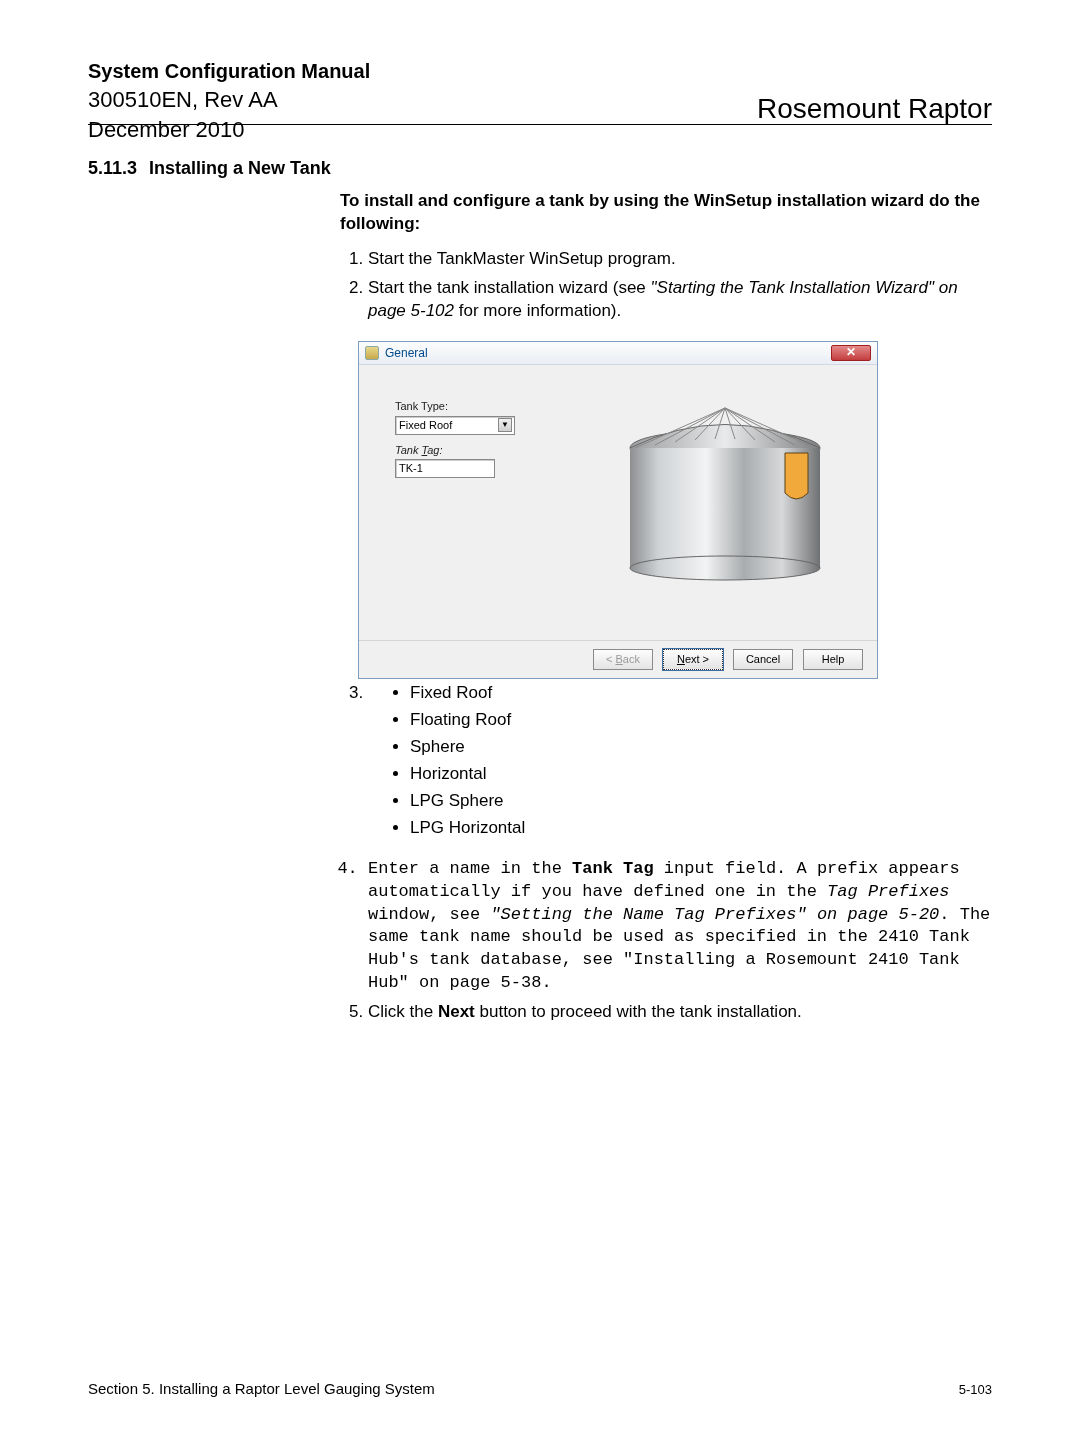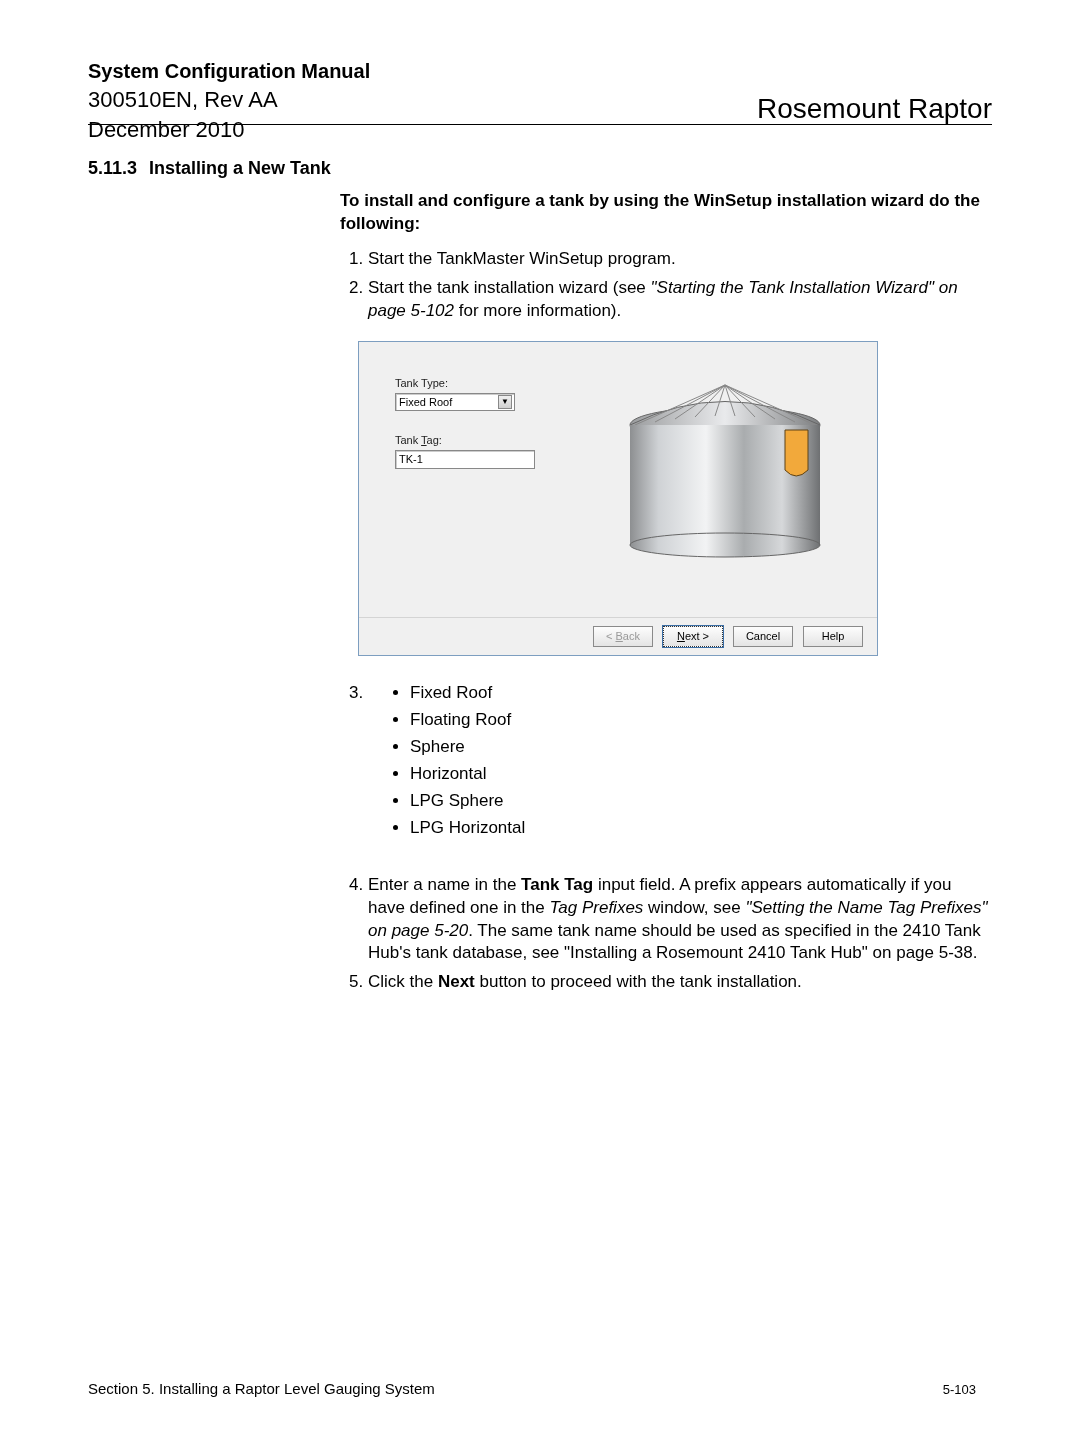--- a/index.html
+++ b/index.html
@@ -109,21 +109,21 @@
   }
   .select .arrow {
     width: 14px; height: 14px;
     background: linear-gradient(#f0f0f0,#d0d0d0);
     border: 1px solid #888;
     text-align: center;
     font-size: 8px;
     line-height: 12px;
   }
   .textbox {
-    width: 140px;
+    width: 100px;
     border: 1px solid #888;
     background: #fff;
     font-size: 11px;
     padding: 1px 3px;
     box-shadow: inset 1px 1px 0 #ccc;
   }
   .tank-col { flex: 1; display: flex; justify-content: center; align-items: flex-start; }
   .tank-svg { width: 210px; height: 190px; }
   .dlg-footer {
     border-top: 1px solid #d4d4d4;
@@ -154,21 +154,21 @@
     top: 678px;
   }
   .footer-left {
     position: absolute;
     left: 88px;
     bottom: 38px;
     font-size: 15px;
   }
   .footer-right {
     position: absolute;
-    right: 104px;
+    right: 88px;
     bottom: 38px;
     font-size: 13px;
   }
 </style>
 </head>
 <body>
 
 <div class="header-left">
   <div class="doc-title">System Configuration Manual</div>
   <div class="doc-meta">300510EN, Rev AA</div>
@@ -185,28 +185,37 @@
 <div class="body-col">
   <p class="intro">To install and configure a tank by using the WinSetup installation wizard do the following:</p>
   <ol class="ol">
     <li>Start the TankMaster WinSetup program.</li>
     <li>
       <span>Start the tank installation wizard (see </span><span class="italic">"Starting the Tank Installation Wizard" on page 5-102</span><span> for more information).</span>
     </li>
   </ol>
 
   <div class="dialog">
+    <div class="titlebar">
+      <div class="tb-left">
+        <span class="tb-icon"></span>
+        <span class="tb-title">General</span>
+      </div>
+      <div class="close-btn">
+        <span>✕</span>
+      </div>
+    </div>
     <div class="dlg-body">
       <div class="form-col">
         <span class="lbl">Tank Type:</span>
         <div class="select">
           <span>Fixed Roof</span>
           <span class="arrow">▼</span>
         </div>
-        <span class="lbl" style="margin-top:22px;">
+        <span class="lbl" style="margin-top:8px;font-style:italic;">
           <span>Tank </span><span class="underline-letter">T</span><span>ag:</span>
         </span>
         <div class="textbox">
           <span>TK-1</span>
         </div>
       </div>
       <div class="tank-col">
         <svg class="tank-svg" viewBox="0 0 210 190">
           <defs>
             <linearGradient id="cyl" x1="0" y1="0" x2="1" y2="0">
@@ -257,21 +266,21 @@
     <li>
       <ul class="ul">
         <li>Fixed Roof</li>
         <li>Floating Roof</li>
         <li>Sphere</li>
         <li>Horizontal</li>
         <li>LPG Sphere</li>
         <li>LPG Horizontal</li>
       </ul>
     </li>
-    <li style="margin-top:34px;">
+    <li style="margin-top:18px;font-family:Liberation Mono, monospace;">
       <span>Enter a name in the </span><span class="bold">Tank Tag</span><span> input field. A prefix appears automatically if you have defined one in the </span><span class="italic">Tag Prefixes</span><span> window, see </span><span class="italic">"Setting the Name Tag Prefixes" on page 5-20</span><span>. The same tank name should be used as specified in the 2410 Tank Hub's tank database, see "Installing a Rosemount 2410 Tank Hub" on page 5-38.</span>
     </li>
     <li>
       <span>Click the </span><span class="bold">Next</span><span> button to proceed with the tank installation.</span>
     </li>
   </ol>
 </div>
 
 <div class="footer-left">Section 5. Installing a Raptor Level Gauging System</div>
 <div class="footer-right">5-103</div>

